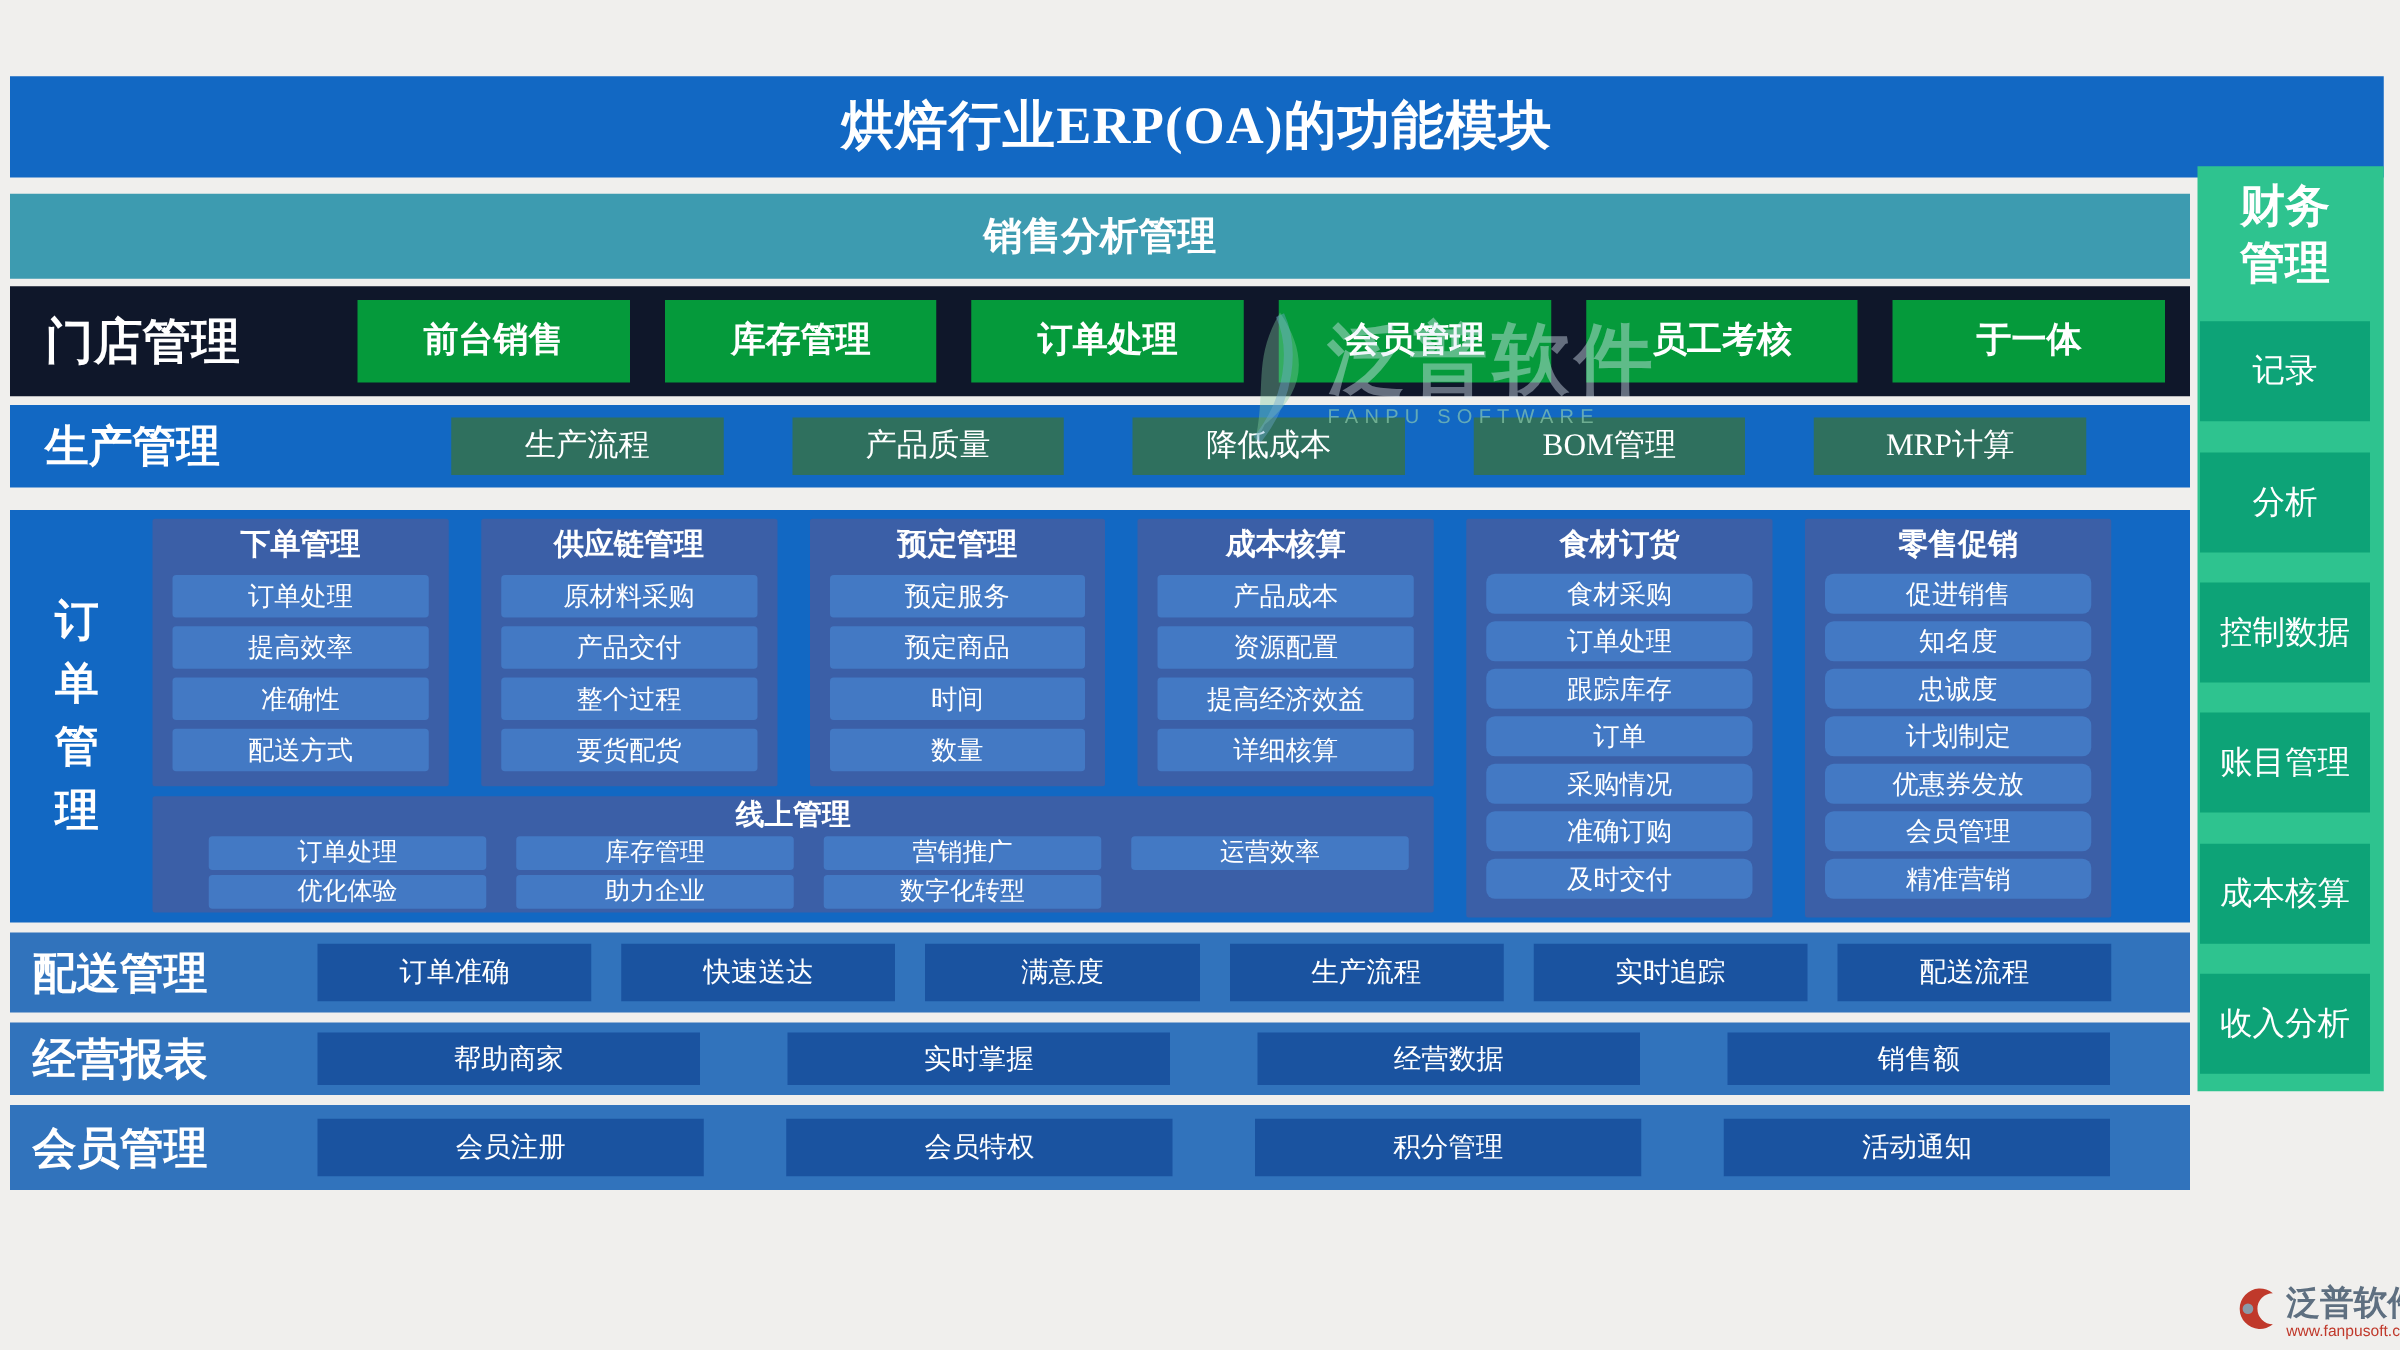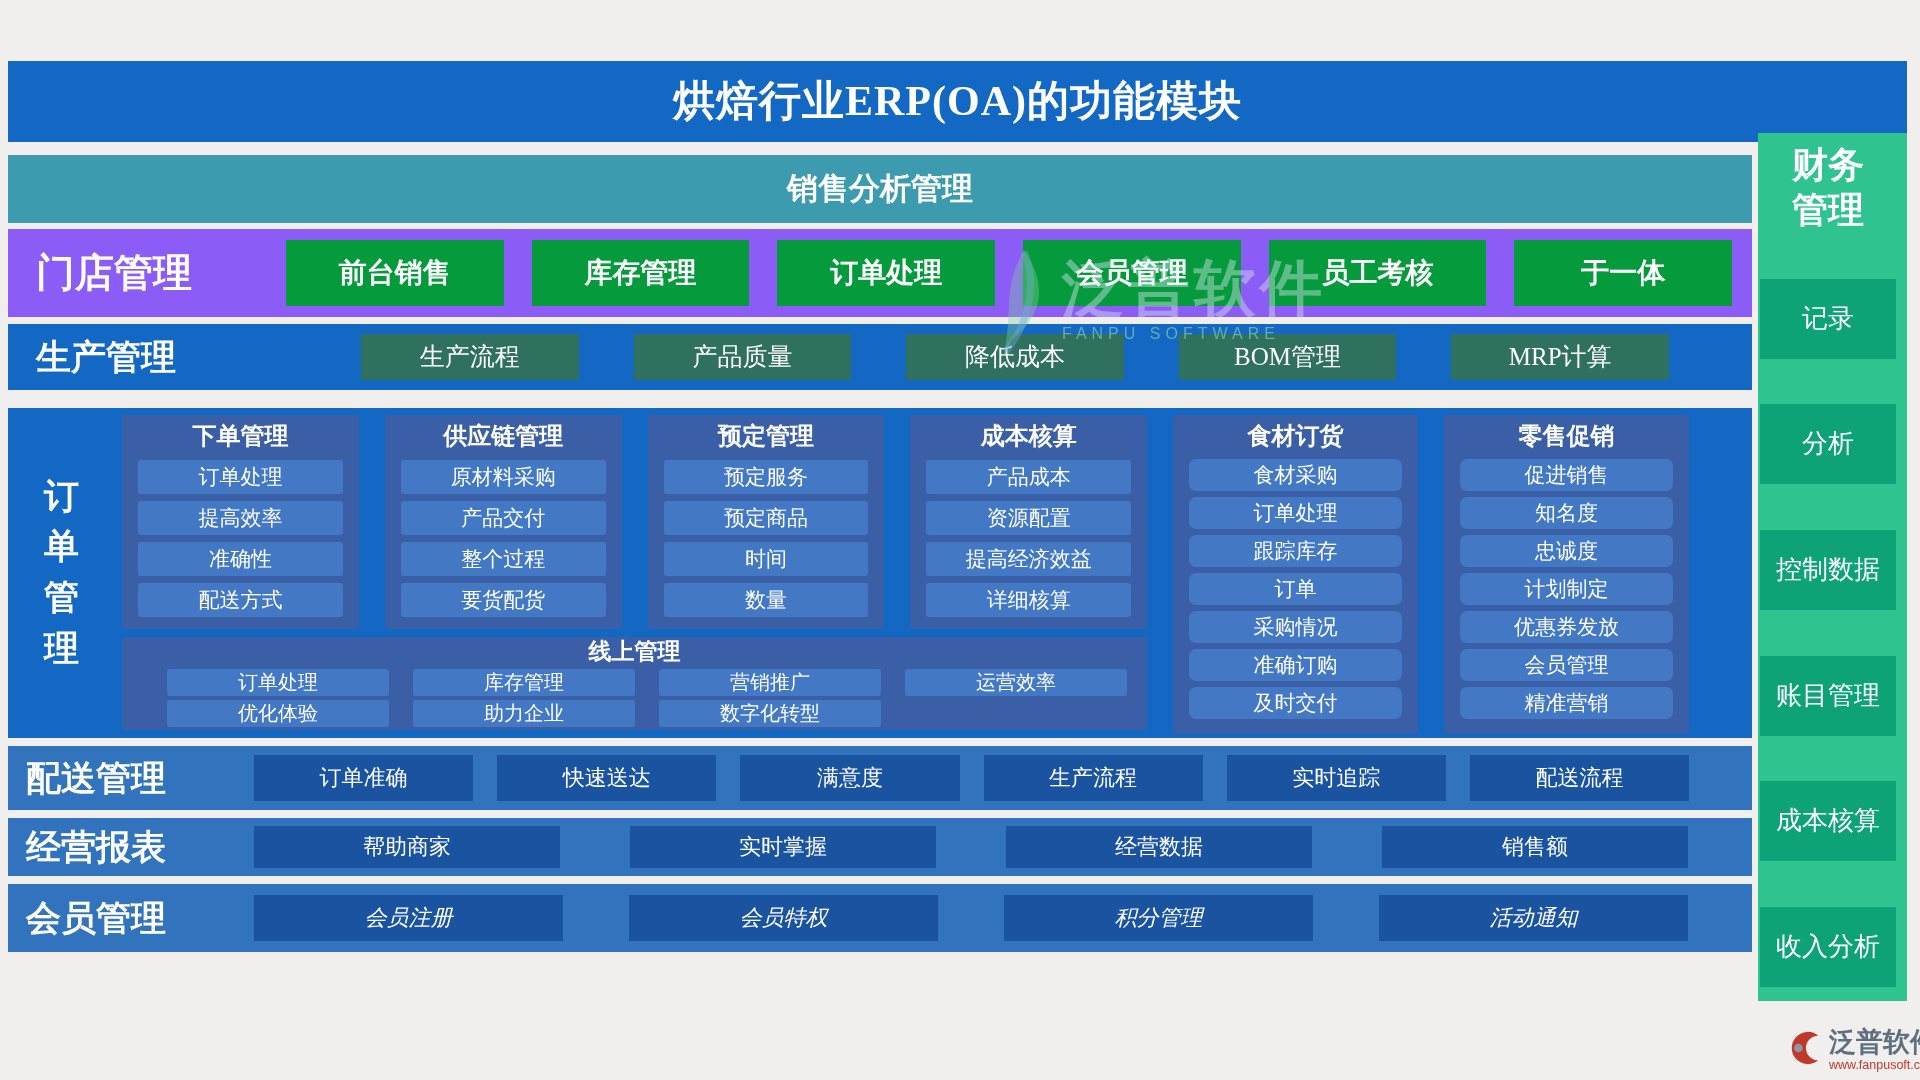--- a/index.html
+++ b/index.html
@@ -13,21 +13,21 @@
   
   .teal-bar{left:8px;top:155px;width:1744px;height:68px;background:#3D9BB0;
             text-align:center;line-height:68px;font-size:31px;font-weight:bold;}
 
   
   .band{left:8px;width:1744px;display:flex;align-items:center;}
   .band-label{font-weight:bold;white-space:nowrap;}
   .band-buttons{flex:1;display:flex;align-items:center;}
   .band-buttons .btn{flex:1;text-align:center;font-weight:bold;}
 
-  .store-row{top:229px;height:88px;background:#8b5cf6;}
+  .store-row{top:229px;height:88px;background:#0f172a;}
   .store-row .band-label{flex:0 0 250px;padding-left:28px;font-size:39px;}
   .store-row .band-buttons{gap:28px;padding-right:20px;}
   .store-row .btn{background:#059A3B;height:66px;line-height:66px;font-size:28px;}
 
   .prod-row{top:324px;height:66px;background:#1268C3;}
   .prod-row .band-label{flex:0 0 325px;padding-left:28px;font-size:35px;}
   .prod-row .band-buttons{gap:55px;padding-right:83px;}
   .prod-row .btn{background:#2F705E;height:46px;line-height:46px;font-size:25px;font-weight:normal;}
 
   
@@ -56,25 +56,25 @@
   .blue-band{background:#3173BC;}
   .blue-band .band-label{flex:0 0 228px;padding-left:18px;font-size:35px;}
   .blue-band .btn{background:#1A53A0;font-weight:normal;}
   .delivery-row{top:746px;height:64px;}
   .delivery-row .band-buttons{gap:24px;padding-right:63px;}
   .delivery-row .btn{height:46px;line-height:46px;font-size:22px;}
   .report-row{top:818px;height:58px;}
   .report-row .band-buttons{gap:70px;padding-right:64px;}
   .report-row .btn{height:42px;line-height:42px;font-size:22px;}
   .member-row{top:884px;height:68px;}
-  .member-row .band-buttons{gap:66px;padding-right:64px;font-style:italic;}
+  .member-row .band-buttons{gap:66px;padding-right:64px;}
   .member-row .btn{height:46px;line-height:46px;font-size:22px;}
 
   
-  .sidebar{left:1758px;top:133px;width:149px;height:868px;background:#2EC38F;
+  .sidebar{left:1758px;top:133px;width:149px;height:740px;background:#2EC38F;
            display:flex;flex-direction:column;justify-content:space-between;
            padding:10px 11px 14px 2px;box-sizing:border-box;}
   .sidebar-title{width:2.15em;margin:0 auto;font-size:36px;font-weight:bold;line-height:1.25;
                  word-break:break-all;text-align:center;}
   .sidebar .btn{height:80px;line-height:80px;background:#0DA377;text-align:center;font-size:26px;}
 
   
   .wm-center{left:992px;top:246px;display:flex;align-items:flex-start;pointer-events:none;}
   .wm-center .wm-text{margin-left:6px;}
   .wm-center .wm-name{font-size:62px;font-weight:bold;color:rgba(222,233,245,0.42);

